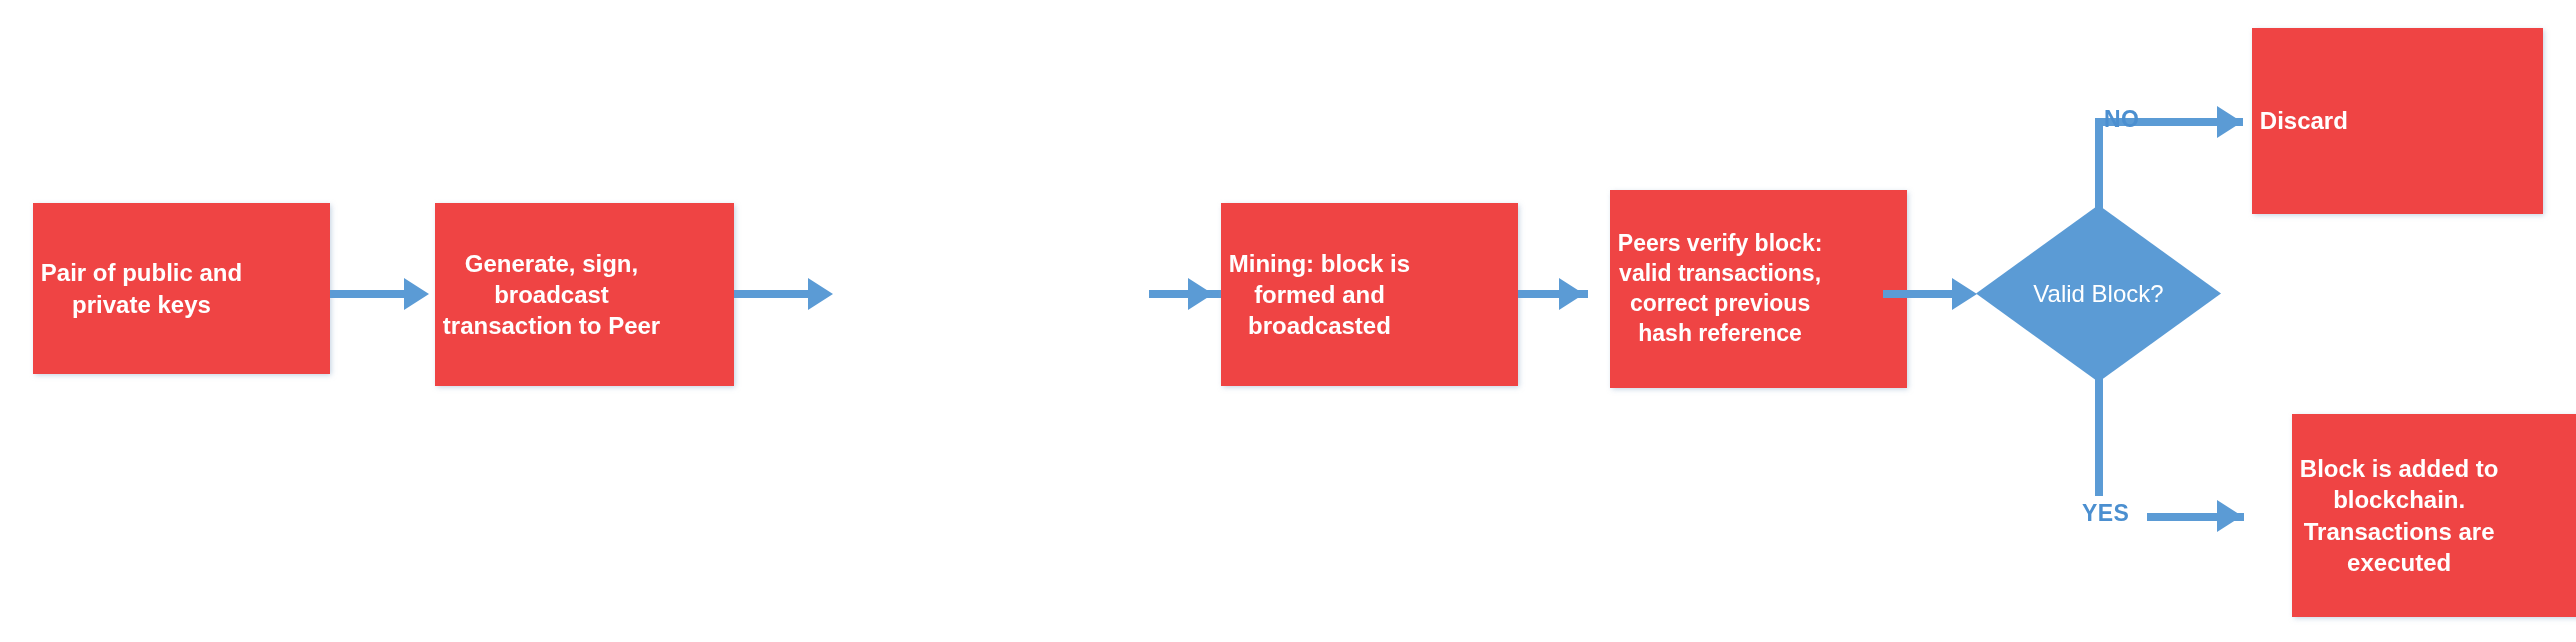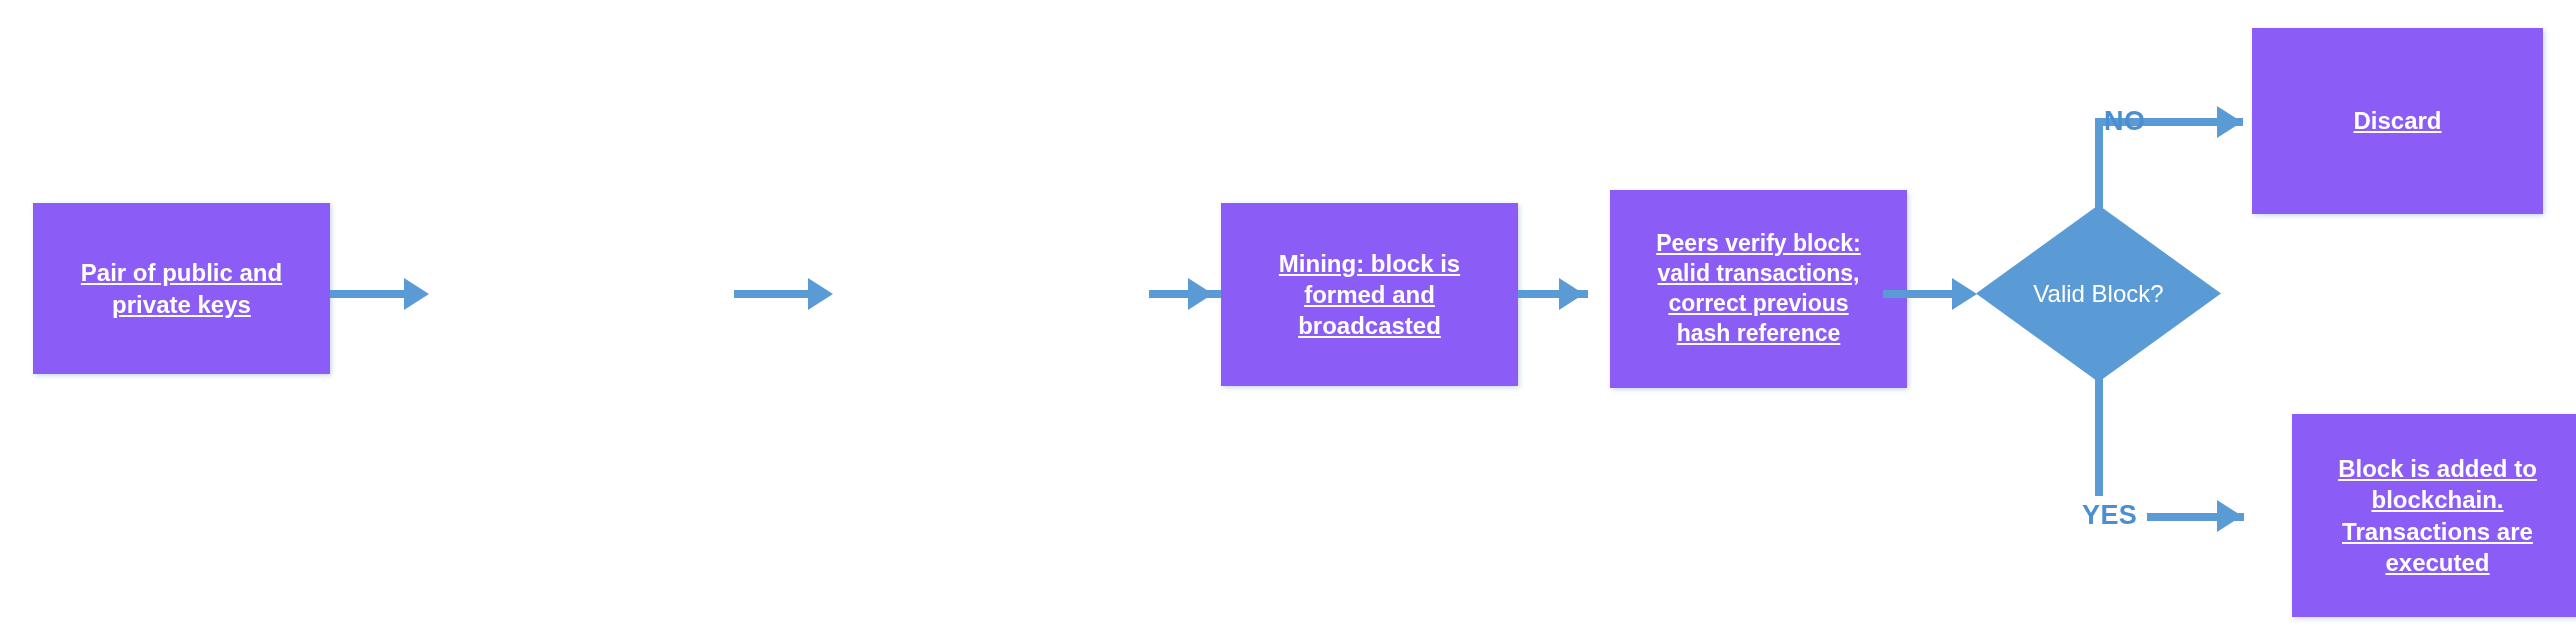--- a/index.html
+++ b/index.html
@@ -13,33 +13,32 @@
   #canvas {
     position: relative;
     width: 2576px;
     height: 642px;
     background: #ffffff;
     overflow: hidden;
   }
   .node {
     position: absolute;
     box-sizing: border-box;
-    background: #8b5cf6;
+    background: #ef4444;
     color: #ffffff;
     display: flex;
     align-items: center;
-    justify-content: center;
+    justify-content: flex-start;
     text-align: center;
     font-weight: bold;
     font-size: 24px;
     line-height: 1.30;
     padding: 4.7px 7.8px;
     box-shadow: 2.3px 2.3px 5.4px rgba(140,170,200,0.55);
     white-space: pre-line;
-    text-decoration: underline;
   }
   .decision-wrap {
     position: absolute;
     display: flex;
     align-items: center;
     justify-content: center;
   }
   .decision-shape {
     position: absolute;
     inset: 0;
@@ -71,40 +70,45 @@
     width: 0;
     height: 0;
     border-top: 16.3px solid transparent;
     border-bottom: 16.3px solid transparent;
     border-left: 25px solid #5B9BD5;
   }
   .branch-label {
     position: absolute;
     color: #4B8FD0;
     font-weight: bold;
-    font-size: 27px;
+    font-size: 23px;
     letter-spacing: 0.4px;
     line-height: 1;
     z-index: 5;
     background: transparent;
   }
 </style>
 </head>
 <body>
 
 <div id="canvas">
 
   <div class="node" style="left:33px; top:203px; width:297px; height:171px;">
     <span>Pair of public and
 private keys</span>
   </div>
 
   <div class="conn-line conn-h" style="left:330px; top:290px; width:78px;"></div>
   <div class="arrow-head" style="left:404px; top:278px;"></div>
 
+  <div class="node" style="left:435px; top:203px; width:299px; height:183px;">
+    <span>Generate, sign,
+broadcast
+transaction to Peer</span>
+  </div>
 
   <div class="conn-line conn-h" style="left:734px; top:290px; width:78px;"></div>
   <div class="arrow-head" style="left:808px; top:278px;"></div>
 
 
   <div class="conn-line conn-h" style="left:1149px; top:290px; width:78px;"></div>
   <div class="arrow-head" style="left:1188px; top:278px;"></div>
 
   <div class="node" style="left:1221px; top:203px; width:297px; height:183px;">
     <span>Mining: block is

